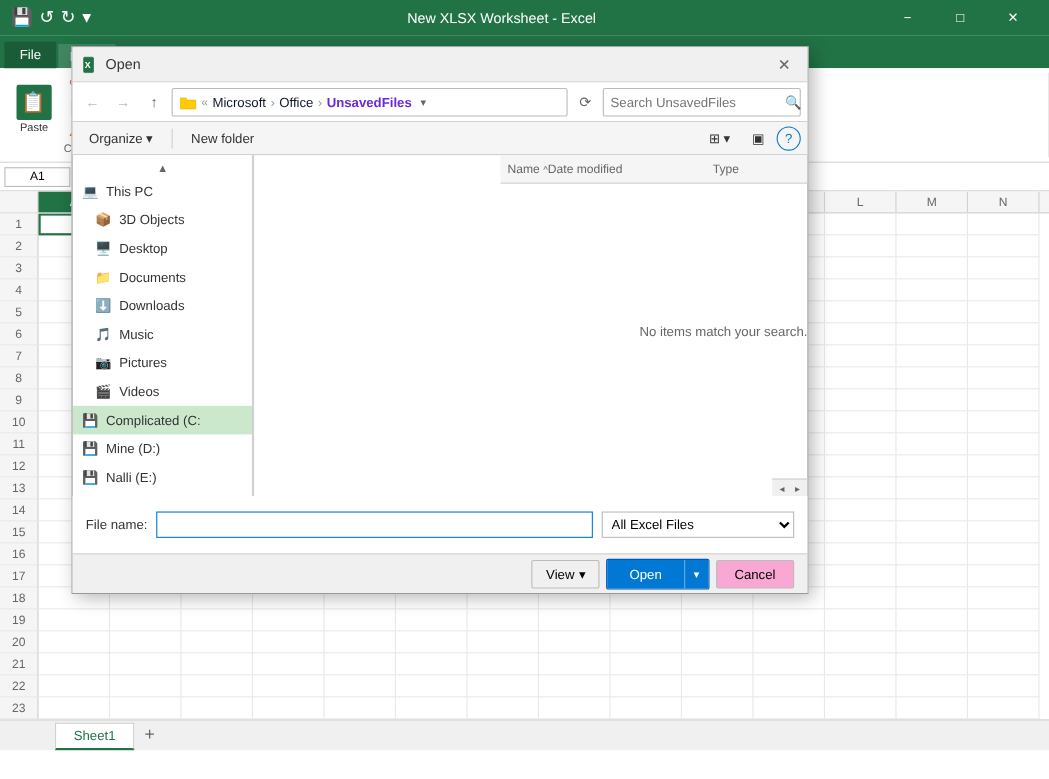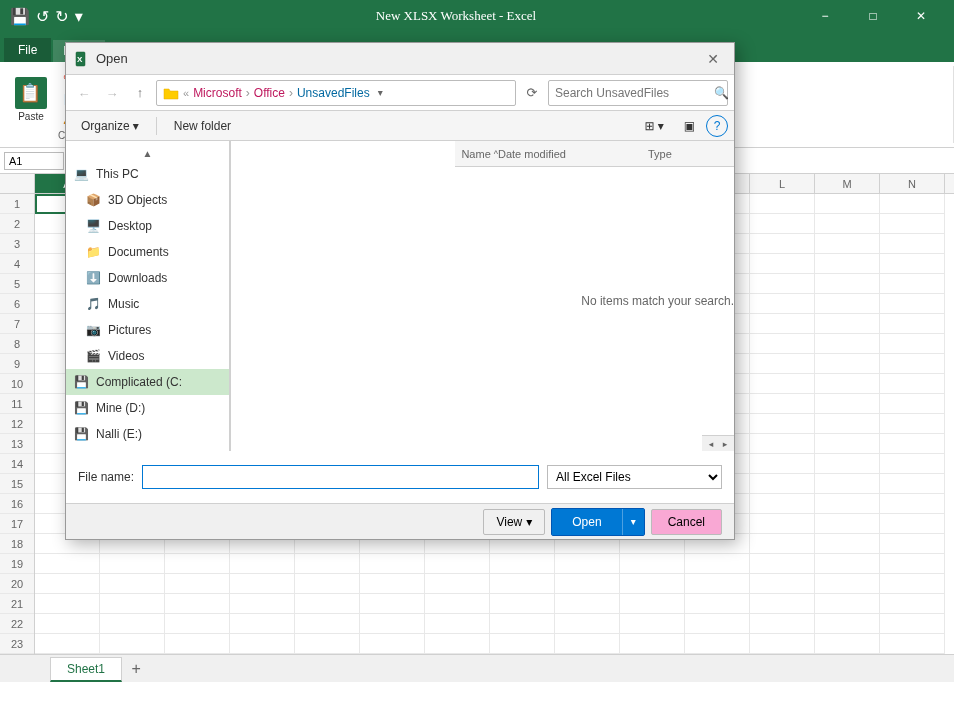--- a/index.html
+++ b/index.html
@@ -26,21 +26,20 @@
       background: #217346;
       display: flex;
       align-items: center;
       padding: 0 10px;
       color: white;
       font-size: 13px;
     }
     .title-bar-title {
       flex: 1;
       text-align: center;
-      font-family: Liberation Serif, serif;
     }
     .title-bar-controls {
       display: flex;
       gap: 2px;
     }
     .title-btn {
       width: 46px;
       height: 32px;
       background: transparent;
       border: none;
@@ -130,20 +129,21 @@
       display: flex;
       align-items: center;
       padding: 0 4px;
       gap: 4px;
     }
     .name-box {
       width: 60px;
       border: 1px solid #bbb;
       padding: 2px 4px;
       font-size: 11px;
+      text-align: center;
     }
     .formula-sep {
       color: #999;
       font-size: 14px;
     }
     .formula-input {
       flex: 1;
       border: none;
       outline: none;
       font-size: 12px;
@@ -341,21 +341,21 @@
       border-radius: 2px;
       display: flex;
       align-items: center;
       padding: 0 6px;
       background: #fff;
       font-size: 12px;
       gap: 4px;
       cursor: pointer;
     }
     .addr-crumb {
-      color: #be185d;
+      color: #0f172a;
       cursor: pointer;
     }
     .addr-sep { color: #999; }
     .addr-dropdown {
       color: #666;
       margin-left: 4px;
       font-size: 10px;
     }
     .refresh-btn {
       width: 24px;
@@ -1192,21 +1192,21 @@
         <button class="nav-btn">↑</button>
         <div class="addr-path">
           <svg width="16" height="16" viewBox="0 0 16 16">
             <path d="M1 4h5l1 2h8v8H1z" fill="#ffcc00" stroke="#e6a800" stroke-width="0.5"></path>
           </svg>
           <span style="color:#999;font-size:11px;">«</span>
           <span class="addr-crumb">Microsoft</span>
           <span class="addr-sep">›</span>
           <span class="addr-crumb">Office</span>
           <span class="addr-sep">›</span>
-          <span class="addr-crumb" style="color:#0369a1;font-weight:400;">UnsavedFiles</span>
+          <span class="addr-crumb" style="color:#6d28d9;font-weight:700;">UnsavedFiles</span>
           <span class="addr-dropdown">▾</span>
         </div>
         <button class="refresh-btn">⟳</button>
         <div class="search-box">
           <input type="text" placeholder="Search UnsavedFiles" style="">
           <span class="search-icon">🔍</span>
         </div>
       </div>
 
       <div class="dialog-toolbar">

